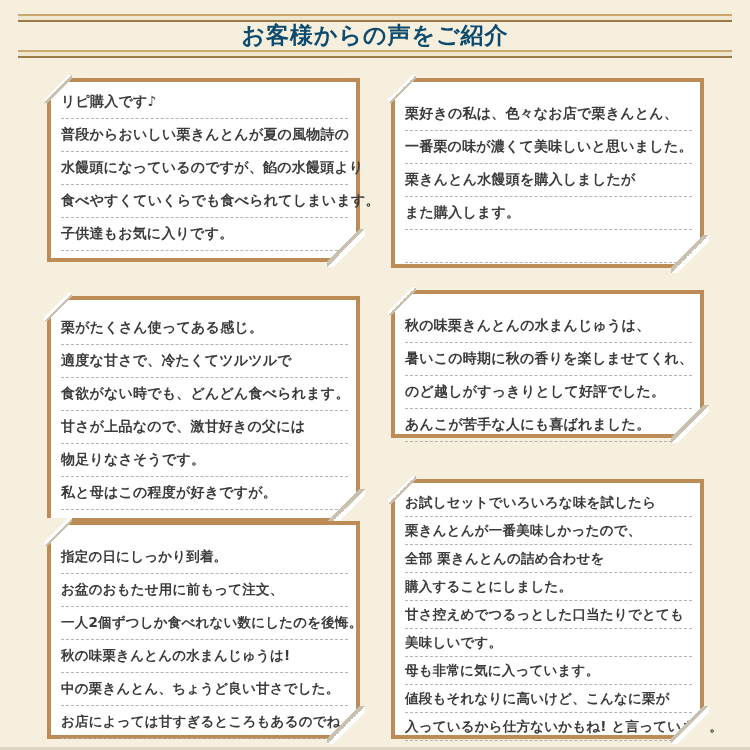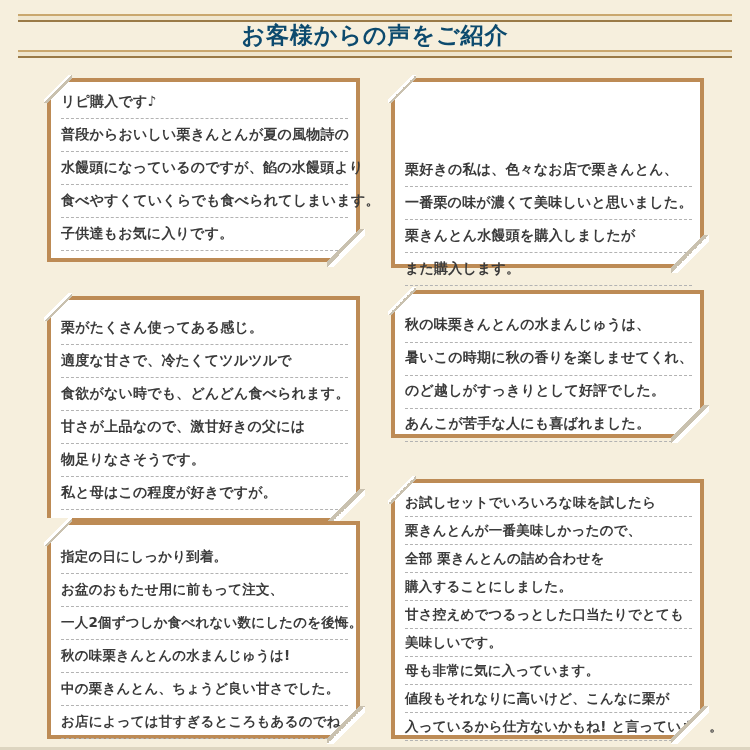--- a/index.html
+++ b/index.html
@@ -23,37 +23,37 @@
     letter-spacing:1px;line-height:28px;
   }
   
   .card{
     position:absolute;box-sizing:border-box;background:#ffffff;
     border:4px solid #bd8b55;
   }
   .c1{left:47px;top:78px;width:313px;height:184px;}
   .c2{left:391px;top:78px;width:313px;height:190px;}
   .c3{left:47px;top:296px;width:313px;height:226px;}
-  .c4{left:391px;top:290px;width:313px;height:148px;font-family:Liberation Mono, monospace;}
+  .c4{left:391px;top:290px;width:313px;height:148px;}
   .c5{left:47px;top:521px;width:313px;height:218px;}
   .c6{left:391px;top:479px;width:313px;height:260px;}
   
   .card::before{
     content:"";position:absolute;top:-7px;left:-7px;width:28px;height:28px;
     background:linear-gradient(135deg,#f6efdd 44%,#ffffff 44%,#ffffff 50%,#c9c1af 50%,#c9c1af 57%,rgba(0,0,0,0) 57%);
     pointer-events:none;
   }
   .card::after{
     content:"";position:absolute;bottom:-9px;right:-9px;width:38px;height:38px;
     background:linear-gradient(315deg,#f6efdd 42%,#ffffff 42%,#ffffff 50%,#c9c1af 50%,#c9c1af 57%,rgba(0,0,0,0) 57%);
     pointer-events:none;
   }
   .card-inner{padding:14px 8px 0 10px;}
   .c1 .card-inner{padding-top:4px;}
-  .c2 .card-inner{padding-top:36px;margin-top:36px;}
+  .c2 .card-inner{padding-top:16px;}
   .c3 .card-inner{padding-top:12px;}
   .c4 .card-inner{padding-top:16px;}
   .c5 .card-inner{padding-top:16px;}
   .c6 .card-inner{padding-top:6px;}
   .tline{
     display:block;height:32px;line-height:30px;
     border-bottom:1px dashed #b3b3b3;
     font-size:14px;font-weight:600;color:#3b3b3b;
     letter-spacing:0.2px;white-space:nowrap;
   }

